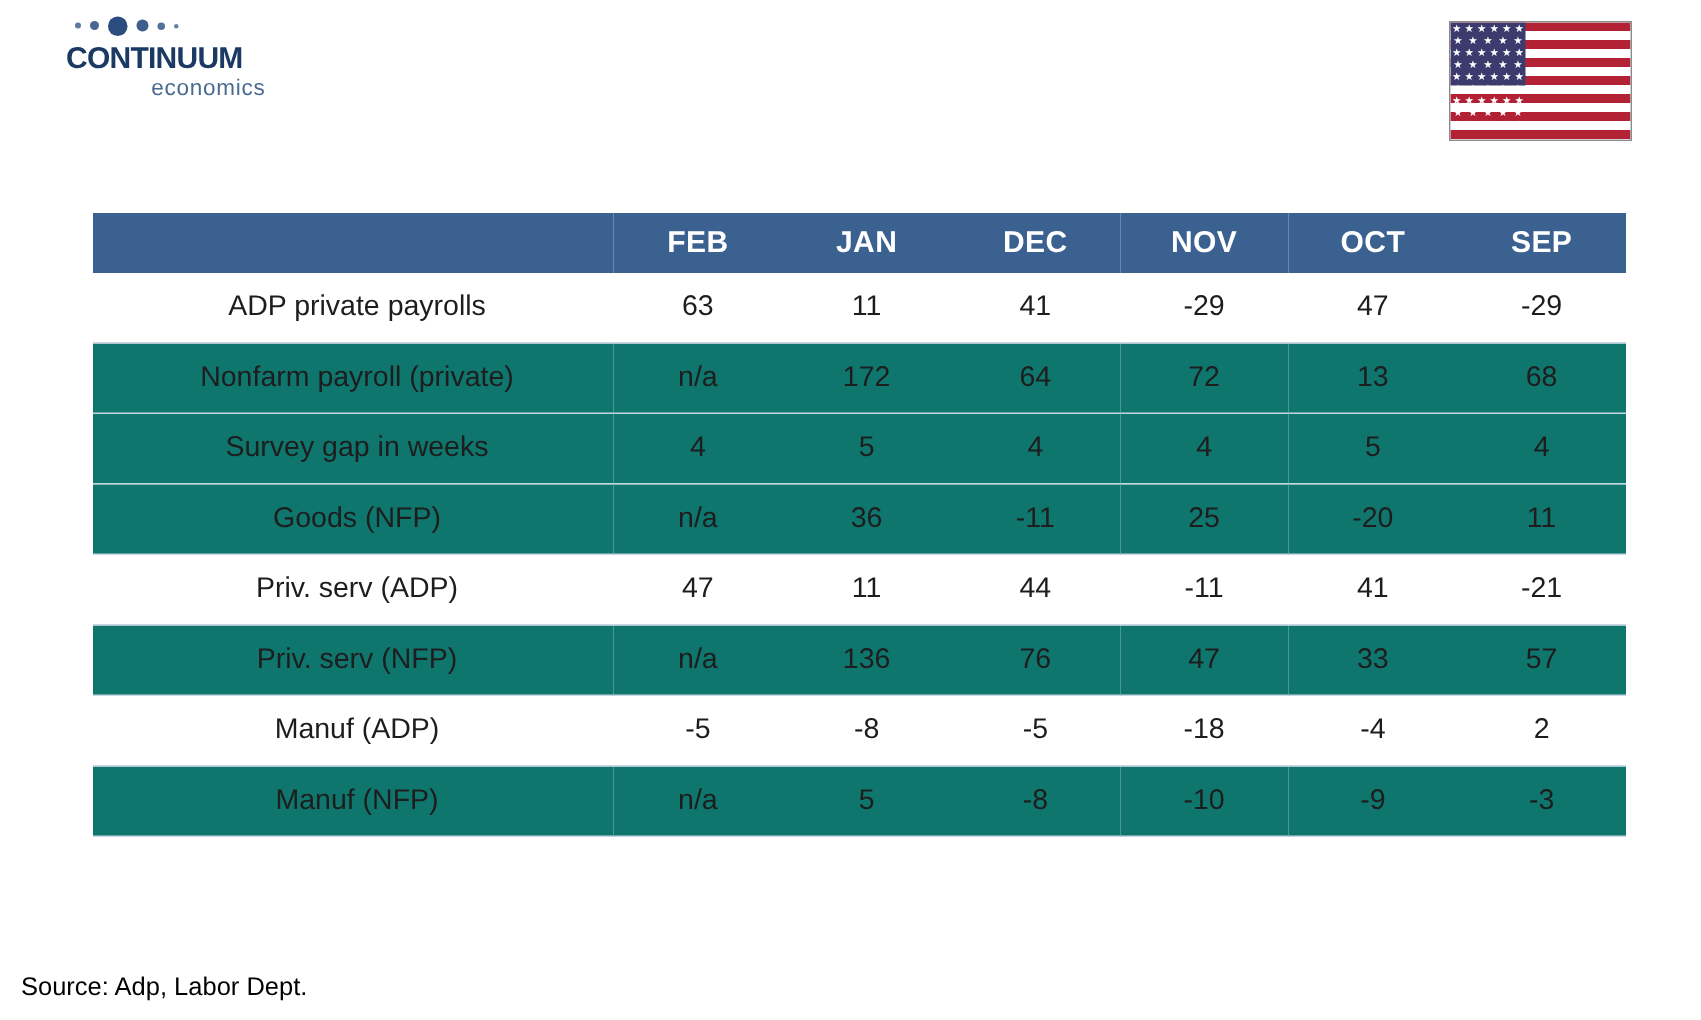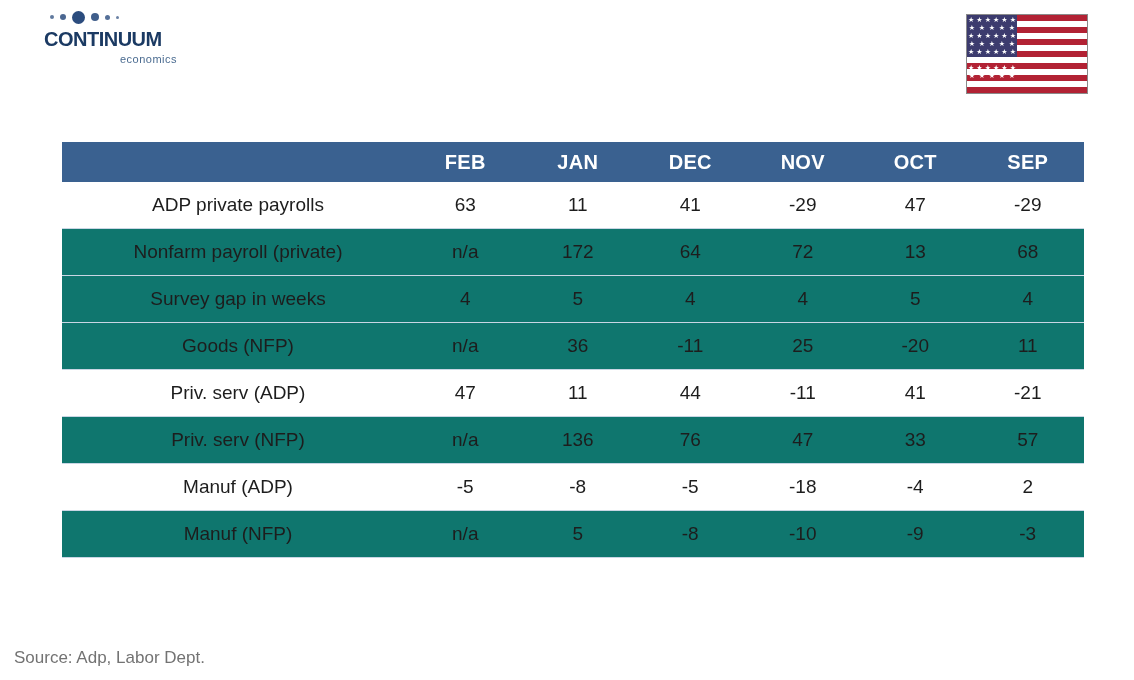--- a/index.html
+++ b/index.html
@@ -48,21 +48,21 @@
   .d6 { width: 3px; height: 3px; opacity: .7; }
   .logo-name {
     font-size: 20px;
     font-weight: bold;
     letter-spacing: -0.5px;
     color: #1b3a63;
     line-height: 22px;
     margin-top: 2px;
   }
   .logo-sub {
-    font-size: 11px;
+    font-size: 15px;
     color: #4a6b90;
     letter-spacing: 0.5px;
     line-height: 18px;
     text-align: right;
     width: 133px;
   }
 
   .title {
     position: absolute;
     left: 0;
@@ -159,21 +159,21 @@
   tbody tr:last-child td {
     border-bottom: 1px solid #c9d6e4;
   }
 
   
   .source {
     position: absolute;
     left: 14px;
     top: 648px;
     font-size: 17px;
-    color: #737373;
+    color: #000000;
   }
 </style>
 </head>
 <body>
 
 <div class="header">
 
   <div class="logo">
     <div class="logo-dots">
       <i class="d1"></i>

